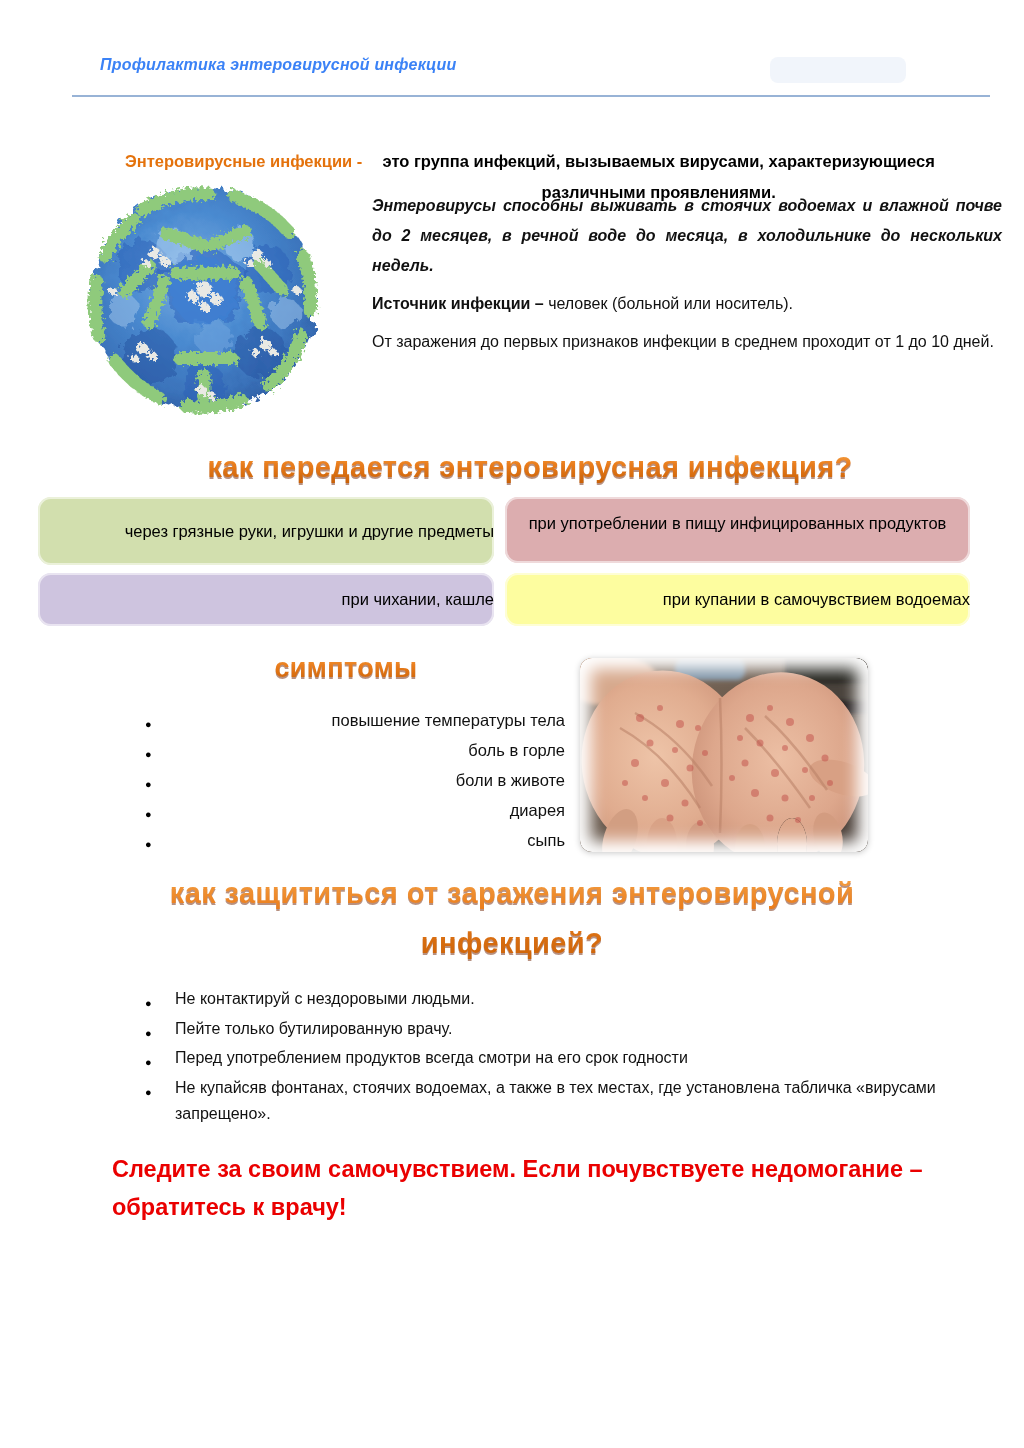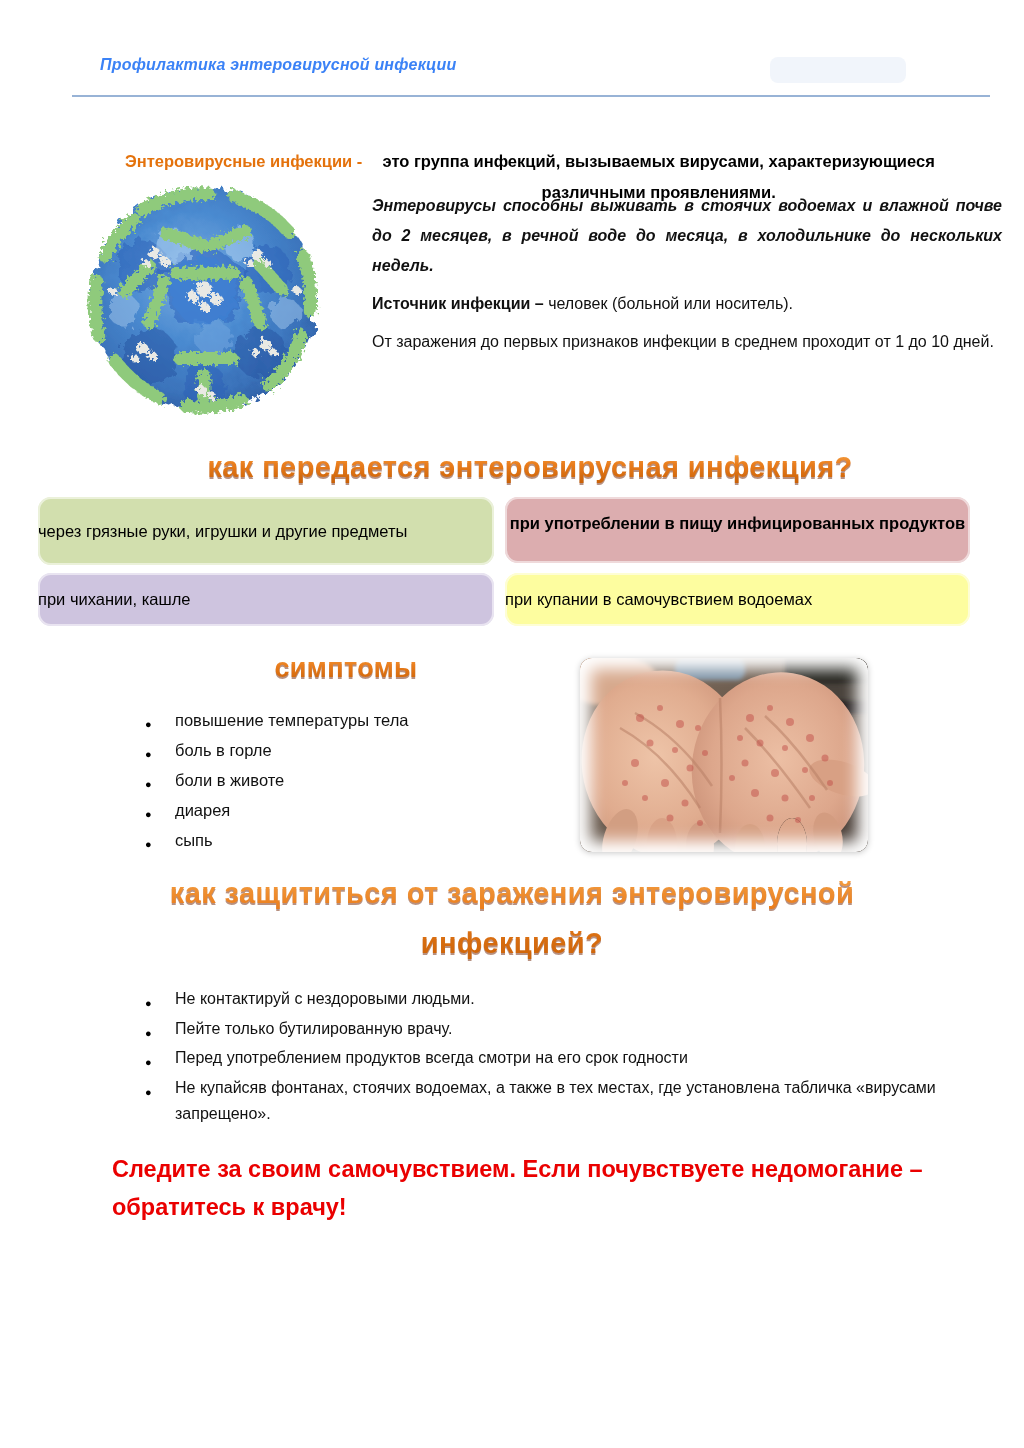--- a/index.html
+++ b/index.html
@@ -51,36 +51,36 @@
     letter-spacing:0.4px;
   }
   .h-transmission{position:absolute;top:451px;left:0;width:1060px;text-align:center;font-size:29px;}
   .h-symptoms{position:absolute;top:653px;left:0;width:692px;text-align:center;font-size:27px;}
   .h-protection{position:absolute;top:868px;left:112px;width:800px;text-align:center;font-size:29px;line-height:50px;}
   
   .tbox{
     position:absolute;
     border-radius:13px;
     box-shadow:inset 0 0 0 2px rgba(255,255,255,0.55);
-    display:flex;align-items:center;justify-content:flex-start;
+    display:flex;align-items:center;justify-content:flex-end;
     font-size:16.5px;text-align:center;color:#000;
     overflow:hidden;
   }
   .tbox-1{top:497px;left:38px;width:456px;height:68px;}
-  .tbox-2{top:497px;left:505px;width:465px;height:66px;align-items:flex-start;padding-top:11px;box-sizing:border-box;line-height:31px;font-weight:bold;}
+  .tbox-2{top:497px;left:505px;width:465px;height:66px;align-items:flex-start;padding-top:11px;box-sizing:border-box;line-height:31px;}
   .tbox-2 .tbox-label{display:block;width:100%;}
   .tbox-3{top:573px;left:38px;width:456px;height:53px;}
   .tbox-4{top:573px;left:505px;width:465px;height:53px;}
   
   ul.dots{list-style:none;margin:0;padding:0;}
   ul.dots li{position:relative;padding-left:30px;}
   ul.dots li::before{
     content:"●";position:absolute;left:0;top:4px;font-size:11px;color:#000;
   }
-  .symptom-list{position:absolute;top:710px;left:145px;width:420px;font-size:16.5px;}
+  .symptom-list{position:absolute;top:710px;left:145px;width:420px;font-size:16.5px;text-align:right;}
   .symptom-list li{margin-bottom:10px;line-height:20px;}
   .protect-list{position:absolute;top:986px;left:145px;width:840px;font-size:16px;}
   .protect-list li{margin-bottom:3px;line-height:26.5px;}
   
   .rash-fig{
     position:absolute;top:658px;left:580px;width:288px;height:194px;
     border-radius:12px;overflow:hidden;
     box-shadow:0 1px 6px rgba(0,0,0,0.22), inset 0 0 0 1px #fff;
   }
   .rash-fig::after{ 

